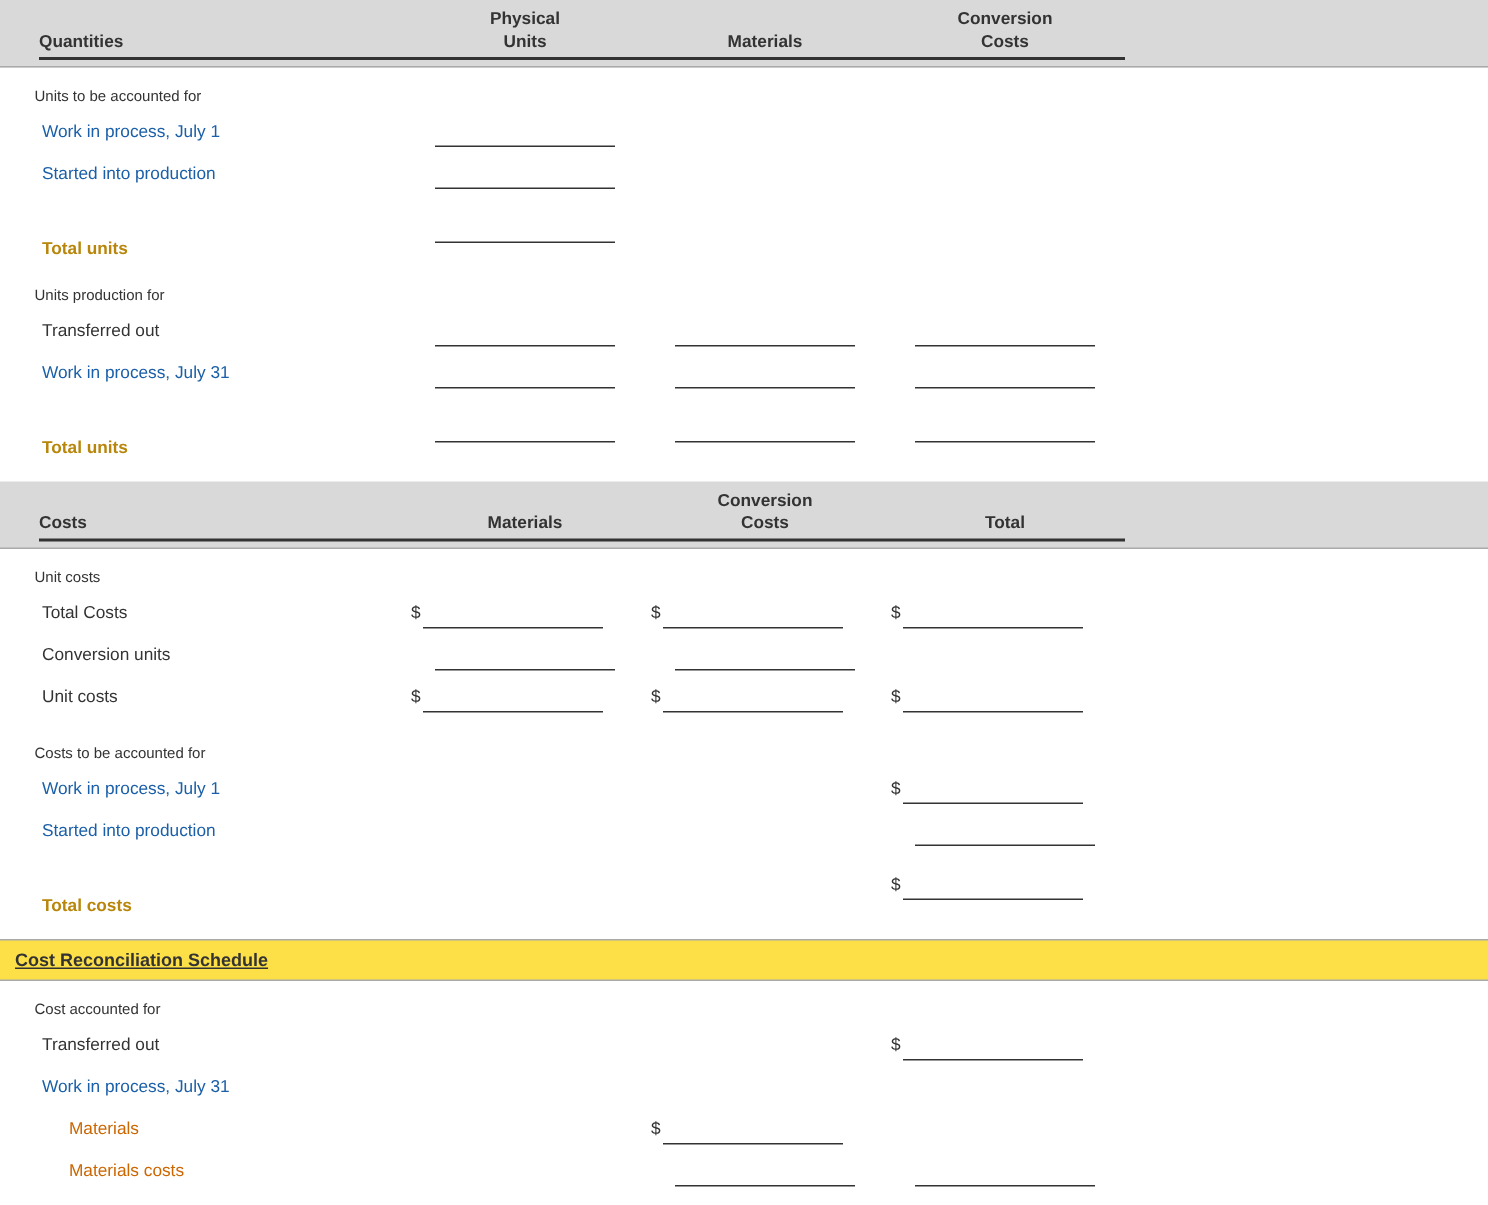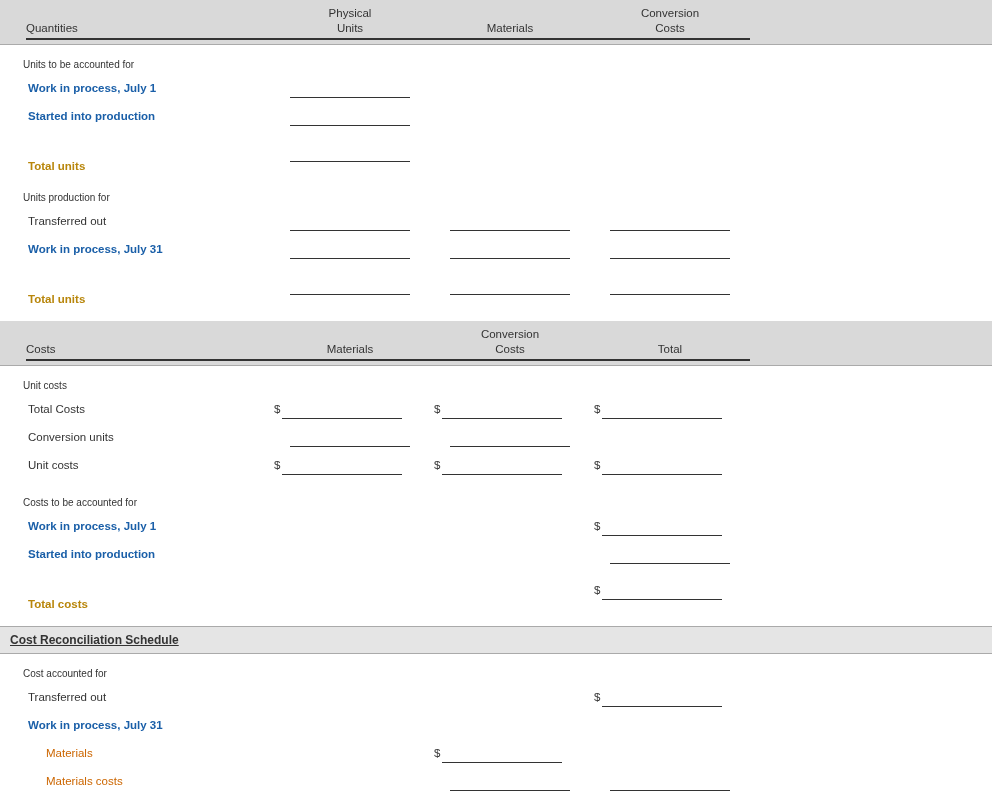--- a/index.html
+++ b/index.html
@@ -25,21 +25,21 @@
     .section-header.quantities-header {
       grid-template-columns: 260px 160px 160px 160px;
       padding-bottom: 4px;
     }
     .section-header.costs-header {
       grid-template-columns: 260px 160px 160px 160px;
       padding-bottom: 4px;
     }
     .col-header {
       text-align: center;
-      font-weight: normal;
+      font-weight: bold;
       font-size: 11.5px;
       line-height: 1.3;
       padding-bottom: 2px;
     }
     .col-header.left-align {
       text-align: left;
       border-bottom: 2px solid #333;
       padding-bottom: 2px;
       margin-left: 16px;
     }
@@ -70,21 +70,20 @@
       font-size: 11.5px;
       padding-left: 18px;
     }
     .row-label.total-label {
       color: #b8860b;
       font-weight: 600;
       margin-top: 28px;
     }
     .row-label.blue-highlight {
       color: #1a5fa8;
-      font-weight: bold;
     }
     .row-label.orange-highlight {
       color: #cc6600;
     }
     .input-cell {
       display: flex;
       align-items: center;
       justify-content: center;
     }
     .input-cell.with-dollar {
@@ -103,21 +102,21 @@
       border-bottom: 1.5px solid #333;
       background: transparent;
       font-size: 11px;
       outline: none;
       padding: 0 2px;
     }
     .divider-row {
       height: 8px;
     }
     .cost-reconciliation-header {
-      background: #e5e5e5;
+      background: #fde047;
       padding: 6px 10px;
       border-bottom: 1px solid #aaa;
       border-top: 1px solid #aaa;
     }
     .cost-reconciliation-title {
       font-weight: bold;
       font-size: 12px;
       text-decoration: underline;
     }
     .section-2-body {

